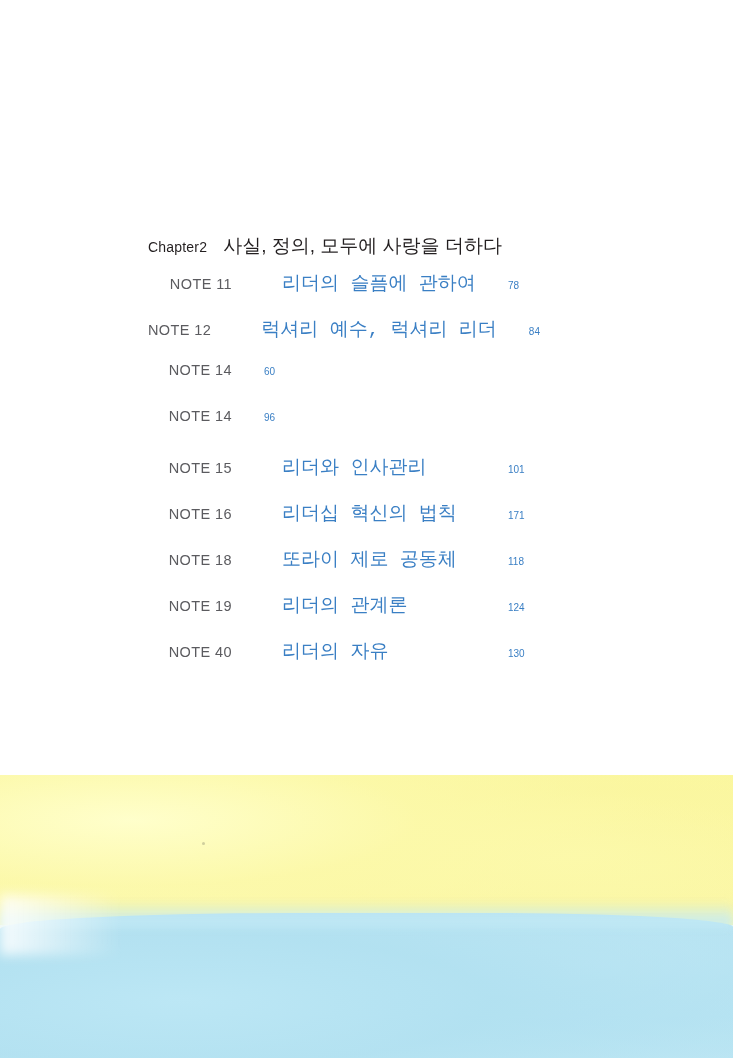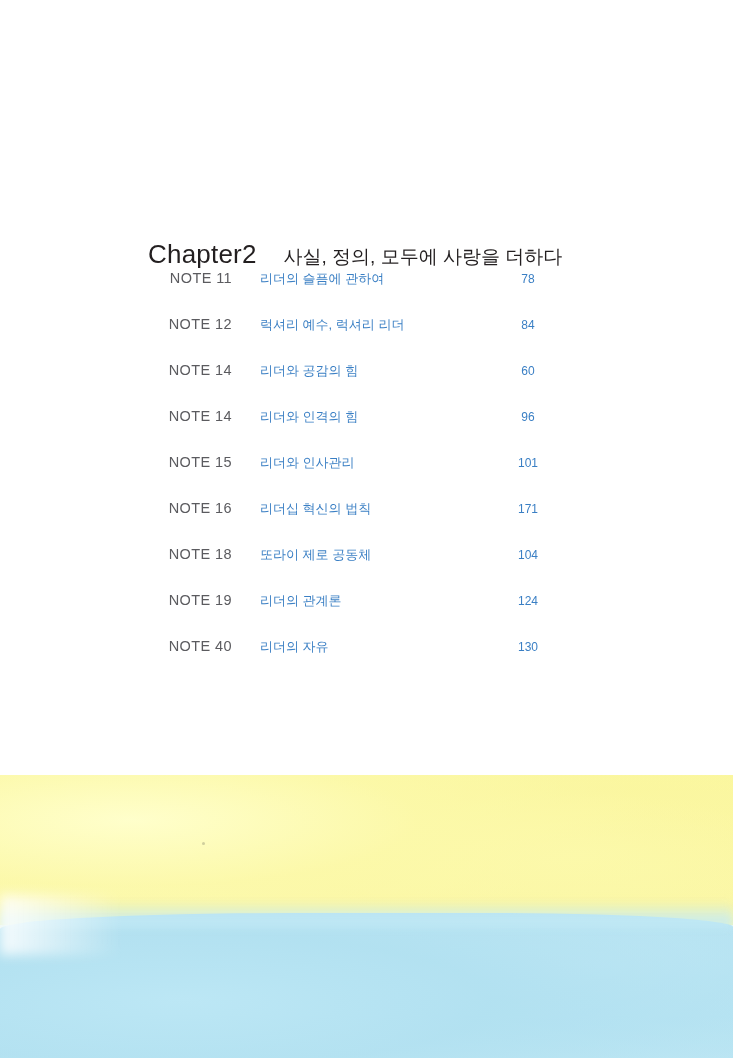--- a/index.html
+++ b/index.html
@@ -25,64 +25,66 @@
   
   .chapter-head {
     position: absolute;
     left: 148px;
     top: 203px;
     display: flex;
     align-items: baseline;
     color: #231f20;
   }
   .chapter-label {
-    font-size: 26px;
+    font-size: 14px;
     letter-spacing: 0.2px;
     color: #231f20;
     white-space: nowrap;
     margin-top: 36px;
   }
   .chapter-title {
     font-size: 19px;
-    margin-left: 27px;
+    margin-left: 16px;
     color: #231f20;
     white-space: nowrap;
   }
 
   
   .toc {
     position: absolute;
     left: 148px;
     top: 270px;
     width: 400px;
   }
   .toc-row {
     display: flex;
     align-items: baseline;
     height: 46px;
+    gap: 32px;
   }
   .toc-note {
     width: 84px;
     text-align: right;
     font-size: 14.5px;
     color: #5b5b5f;
     letter-spacing: 0.4px;
     white-space: nowrap;
   }
   .toc-title {
     flex: 1;
-    margin-left: 28px;
-    font-size: 13px;
+    margin-left: 18px;
+    font-size: 19px;
     color: #3a7fc4;
     white-space: nowrap;
+    font-family: Liberation Mono, monospace;
   }
   .toc-page {
     width: 40px;
-    text-align: center;
-    font-size: 12px;
+    text-align: left;
+    font-size: 10px;
     color: #3a7fc4;
     white-space: nowrap;
   }
 
   
   .band {
     position: absolute;
     left: 0;
     top: 775px;
     width: 733px;
@@ -179,47 +181,45 @@
     </div>
 
     <div class="toc-row">
       <span class="toc-note">NOTE 12</span>
       <span class="toc-title">럭셔리 예수, 럭셔리 리더</span>
       <span class="toc-page">84</span>
     </div>
 
     <div class="toc-row">
       <span class="toc-note">NOTE 14</span>
-      <span class="toc-title">리더와 공감의 힘</span>
       <span class="toc-page">60</span>
     </div>
 
     <div class="toc-row">
       <span class="toc-note">NOTE 14</span>
-      <span class="toc-title">리더와 인격의 힘</span>
       <span class="toc-page">96</span>
     </div>
 
     <div class="toc-row">
       <span class="toc-note">NOTE 15</span>
       <span class="toc-title">리더와 인사관리</span>
       <span class="toc-page">101</span>
     </div>
 
     <div class="toc-row">
       <span class="toc-note">NOTE 16</span>
       <span class="toc-title">리더십 혁신의 법칙</span>
       <span class="toc-page">171</span>
     </div>
 
 
     <div class="toc-row">
       <span class="toc-note">NOTE 18</span>
       <span class="toc-title">또라이 제로 공동체</span>
-      <span class="toc-page">104</span>
+      <span class="toc-page">118</span>
     </div>
 
     <div class="toc-row">
       <span class="toc-note">NOTE 19</span>
       <span class="toc-title">리더의 관계론</span>
       <span class="toc-page">124</span>
     </div>
 
     <div class="toc-row">
       <span class="toc-note">NOTE 40</span>

